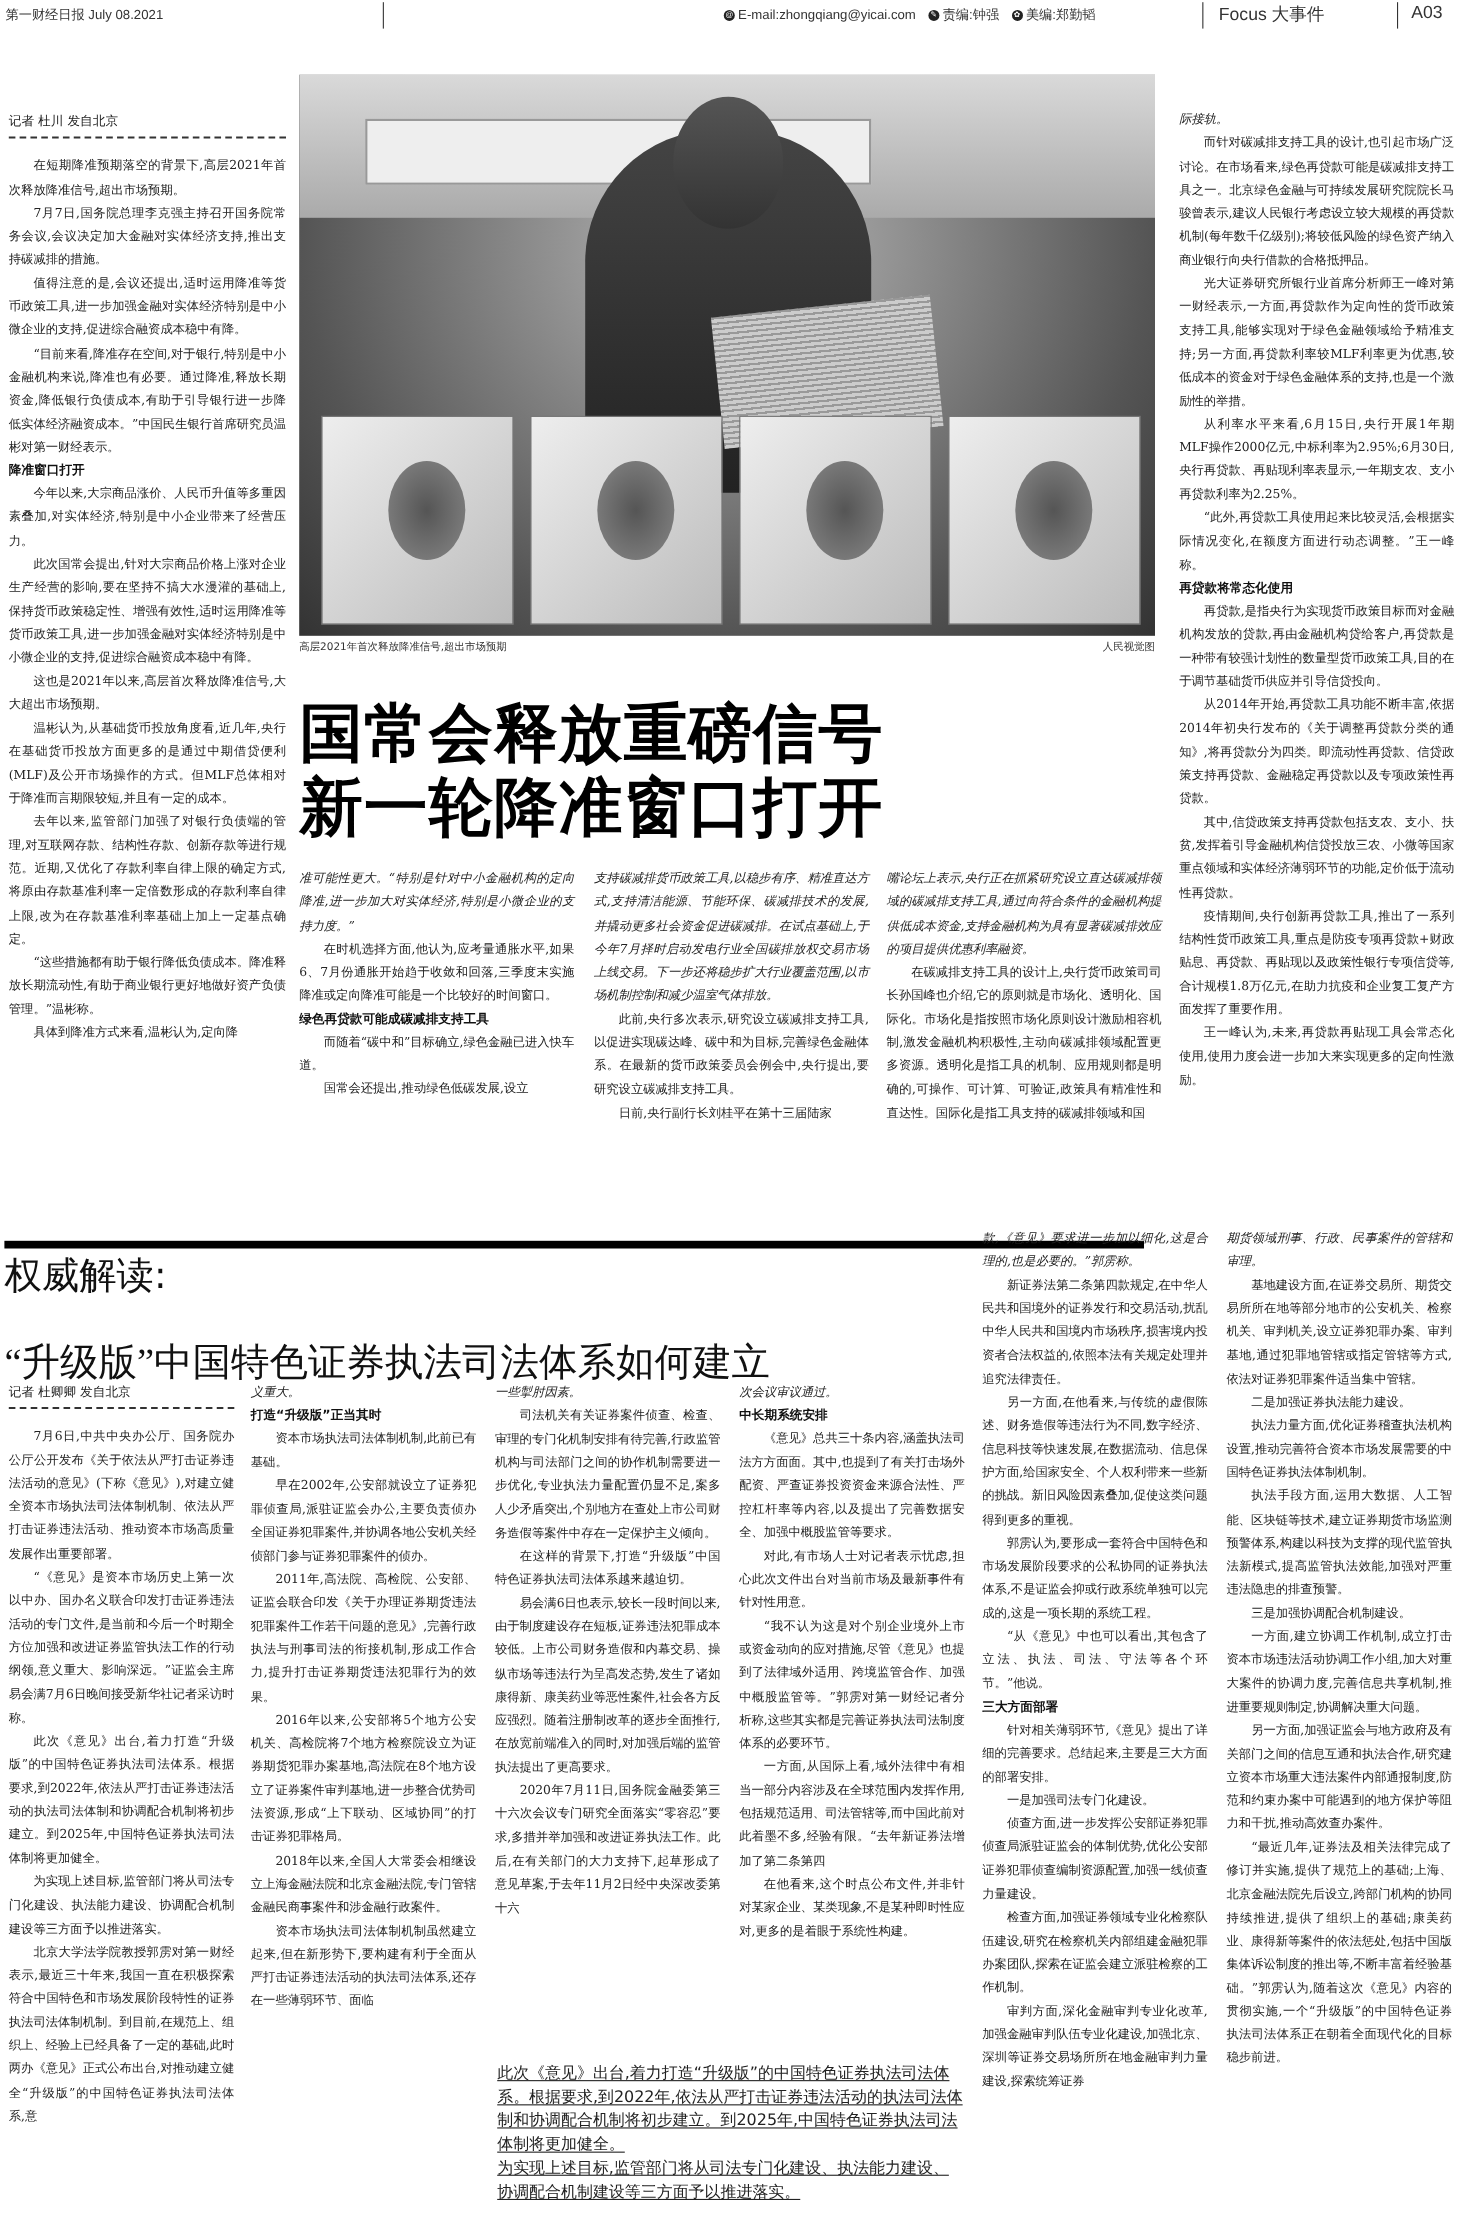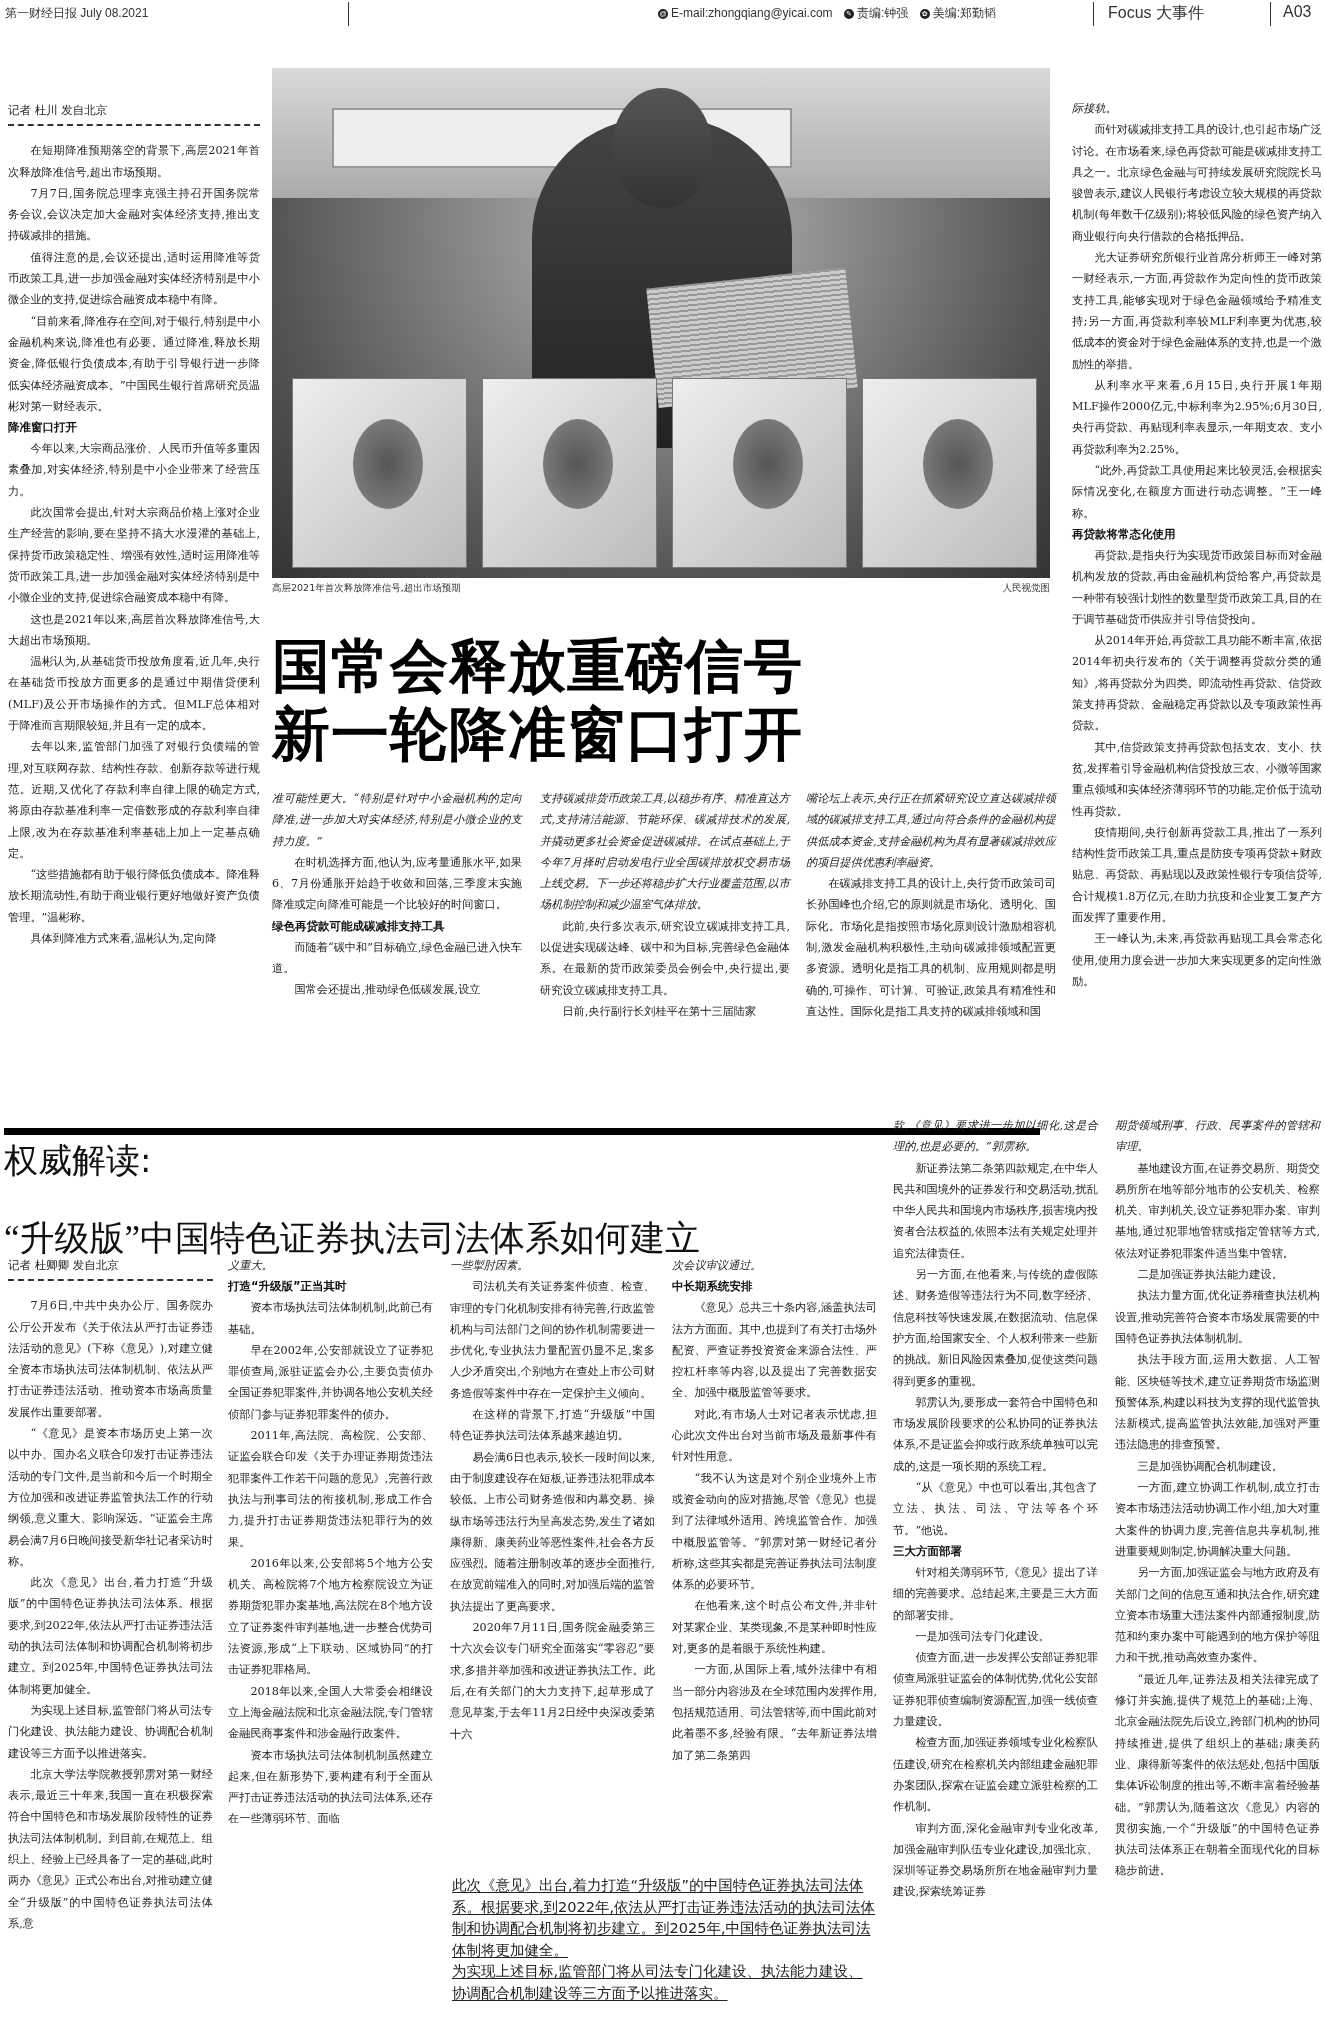--- a/index.html
+++ b/index.html
@@ -169,22 +169,22 @@
   <p>易会满6日也表示,较长一段时间以来,由于制度建设存在短板,证券违法犯罪成本较低。上市公司财务造假和内幕交易、操纵市场等违法行为呈高发态势,发生了诸如康得新、康美药业等恶性案件,社会各方反应强烈。随着注册制改革的逐步全面推行,在放宽前端准入的同时,对加强后端的监管执法提出了更高要求。</p>
   <p>2020年7月11日,国务院金融委第三十六次会议专门研究全面落实“零容忍”要求,多措并举加强和改进证券执法工作。此后,在有关部门的大力支持下,起草形成了意见草案,于去年11月2日经中央深改委第十六</p>
 </div>
 
 <div class="col" style="left:672px; top:1255px; width:205px;">
   <p class="noindent">次会议审议通过。</p>
   <h4>中长期系统安排</h4>
   <p>《意见》总共三十条内容,涵盖执法司法方方面面。其中,也提到了有关打击场外配资、严查证券投资资金来源合法性、严控杠杆率等内容,以及提出了完善数据安全、加强中概股监管等要求。</p>
   <p>对此,有市场人士对记者表示忧虑,担心此次文件出台对当前市场及最新事件有针对性用意。</p>
   <p>“我不认为这是对个别企业境外上市或资金动向的应对措施,尽管《意见》也提到了法律域外适用、跨境监管合作、加强中概股监管等。”郭雳对第一财经记者分析称,这些其实都是完善证券执法司法制度体系的必要环节。</p>
+  <p>一方面,从国际上看,域外法律中有相当一部分内容涉及在全球范围内发挥作用,包括规范适用、司法管辖等,而中国此前对此着墨不多,经验有限。“去年新证券法增加了第二条第四</p>
   <p>在他看来,这个时点公布文件,并非针对某家企业、某类现象,不是某种即时性应对,更多的是着眼于系统性构建。</p>
-  <p>一方面,从国际上看,域外法律中有相当一部分内容涉及在全球范围内发挥作用,包括规范适用、司法管辖等,而中国此前对此着墨不多,经验有限。“去年新证券法增加了第二条第四</p>
 </div>
 
 <div class="col" style="left:893px; top:1115px; width:205px;">
   <p class="noindent">款,《意见》要求进一步加以细化,这是合理的,也是必要的。”郭雳称。</p>
   <p>新证券法第二条第四款规定,在中华人民共和国境外的证券发行和交易活动,扰乱中华人民共和国境内市场秩序,损害境内投资者合法权益的,依照本法有关规定处理并追究法律责任。</p>
   <p>另一方面,在他看来,与传统的虚假陈述、财务造假等违法行为不同,数字经济、信息科技等快速发展,在数据流动、信息保护方面,给国家安全、个人权利带来一些新的挑战。新旧风险因素叠加,促使这类问题得到更多的重视。</p>
   <p>郭雳认为,要形成一套符合中国特色和市场发展阶段要求的公私协同的证券执法体系,不是证监会抑或行政系统单独可以完成的,这是一项长期的系统工程。</p>
   <p>“从《意见》中也可以看出,其包含了立法、执法、司法、守法等各个环节。”他说。</p>
   <h4>三大方面部署</h4>
   <p>针对相关薄弱环节,《意见》提出了详细的完善要求。总结起来,主要是三大方面的部署安排。</p>

